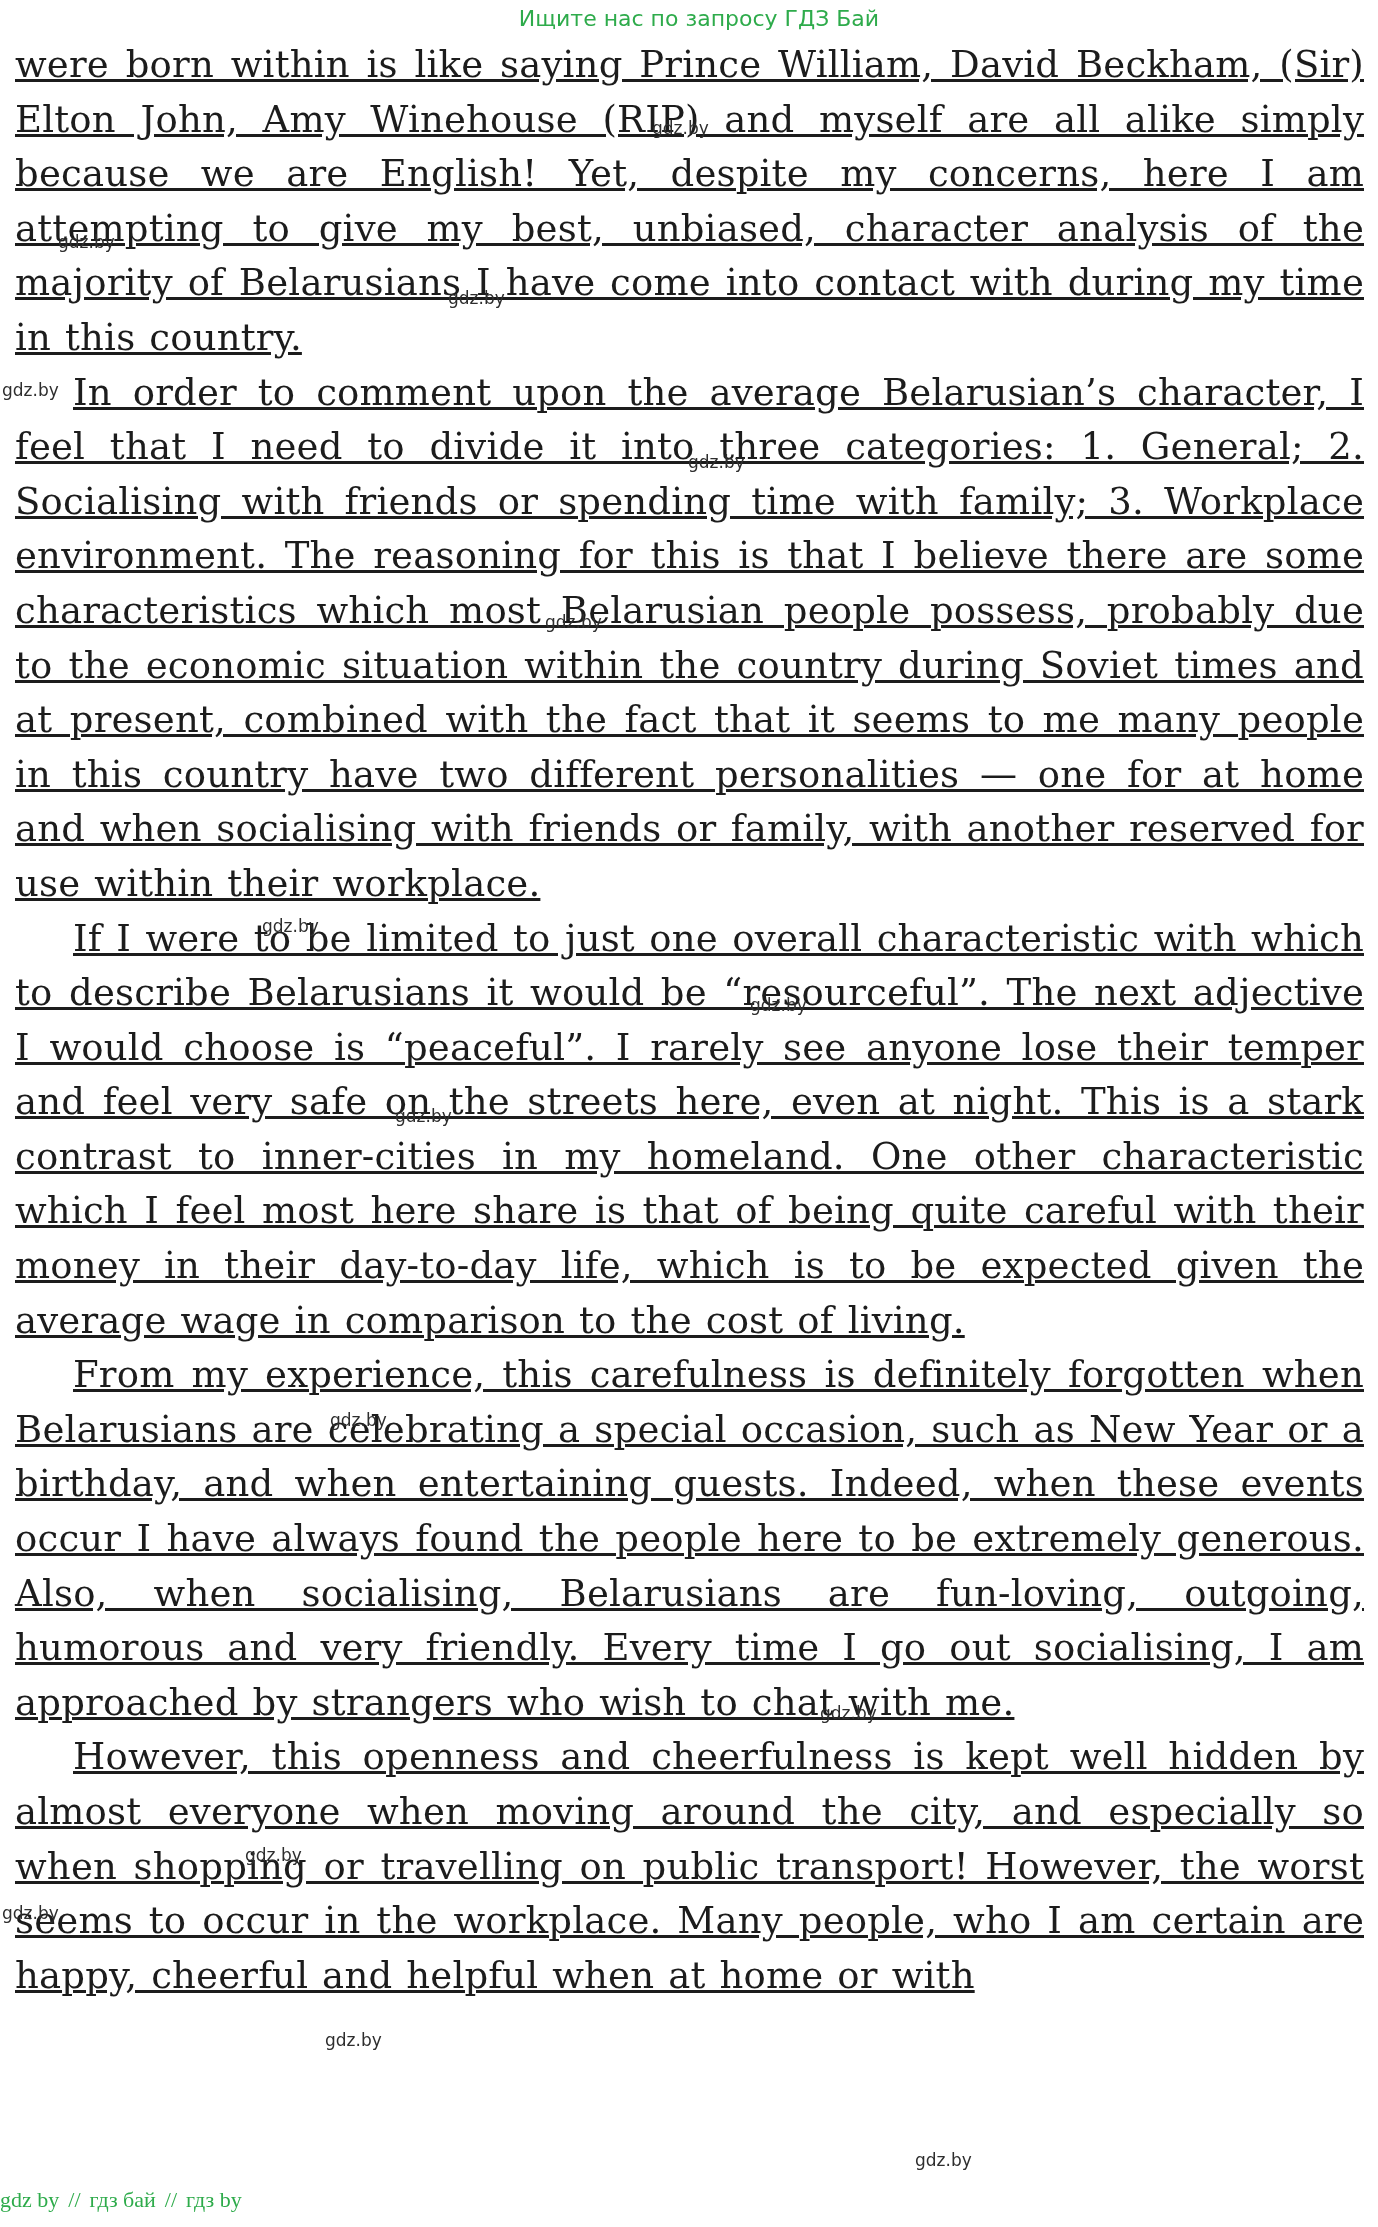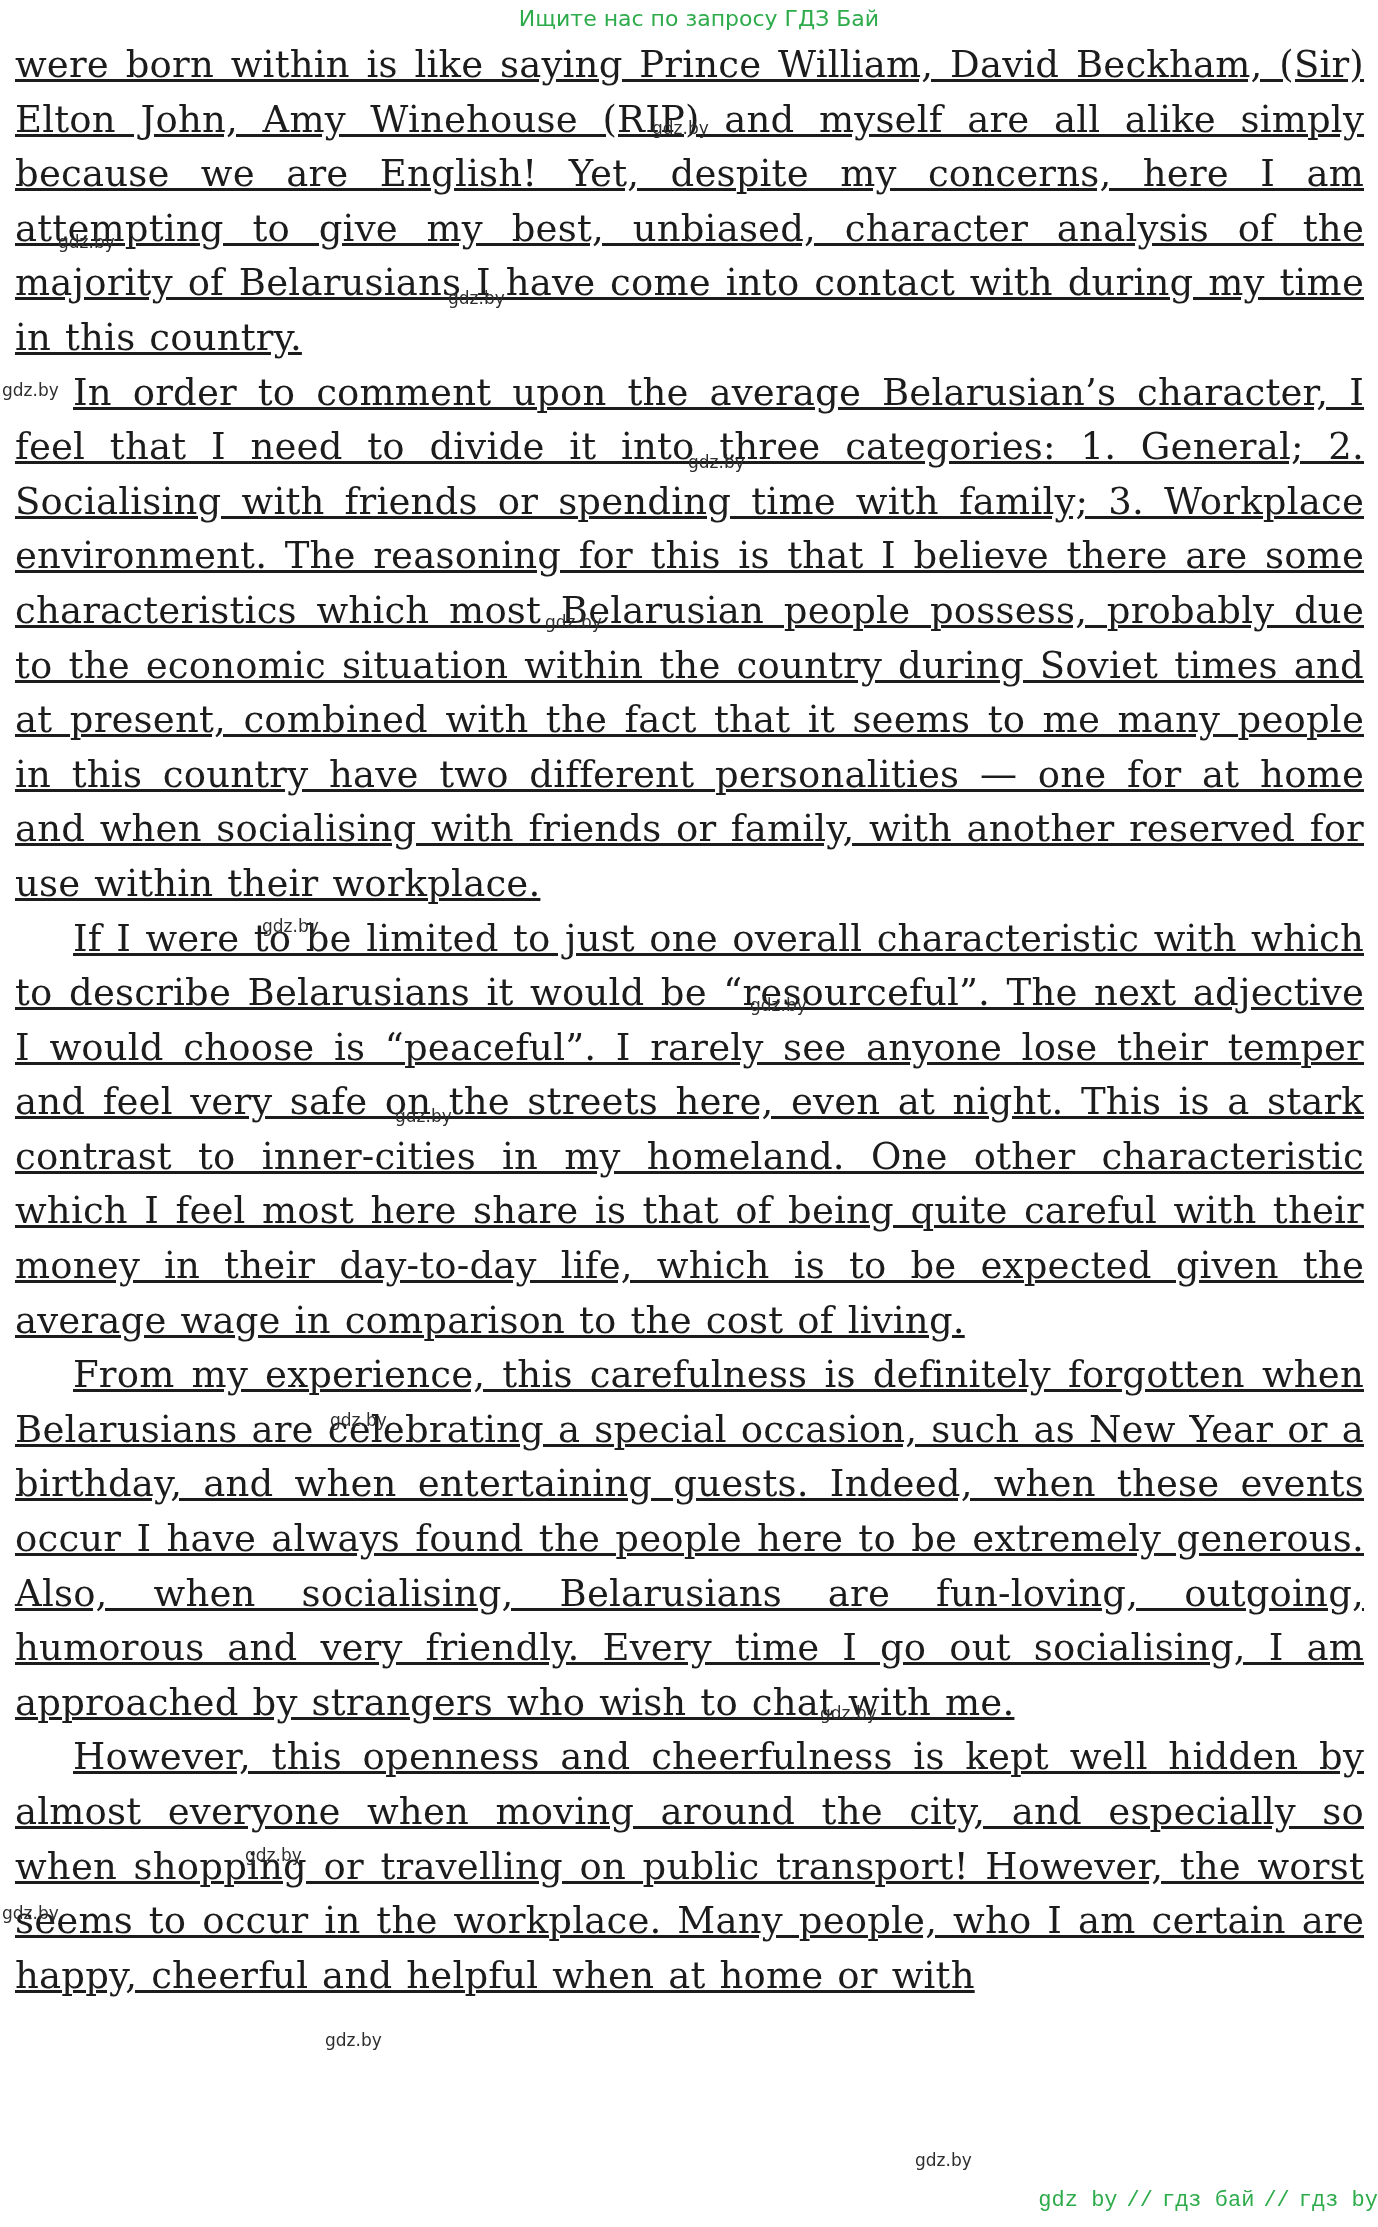--- a/index.html
+++ b/index.html
@@ -32,22 +32,22 @@
   .para.indent { text-indent:58px; }
   .wm {
     position:absolute;
     font-family:"DejaVu Sans","Liberation Sans",sans-serif;
     font-size:17px;
     color:#2e2e2e;
     white-space:nowrap;
   }
   .footer {
     position:absolute; bottom:14px; left:0; right:0;
-    text-align:right;
-    font-family:Liberation Mono, monospace;
+    text-align:left;
+    font-family:Liberation Serif, serif;
     font-size:22px;
     color:#2eab4b;
   }
   .footer a { color:#2eab4b; text-decoration:none; cursor:pointer; }
   .footer .sep { margin:0 9px; }
 </style>
 </head>
 <body>
 
 <div class="page">

